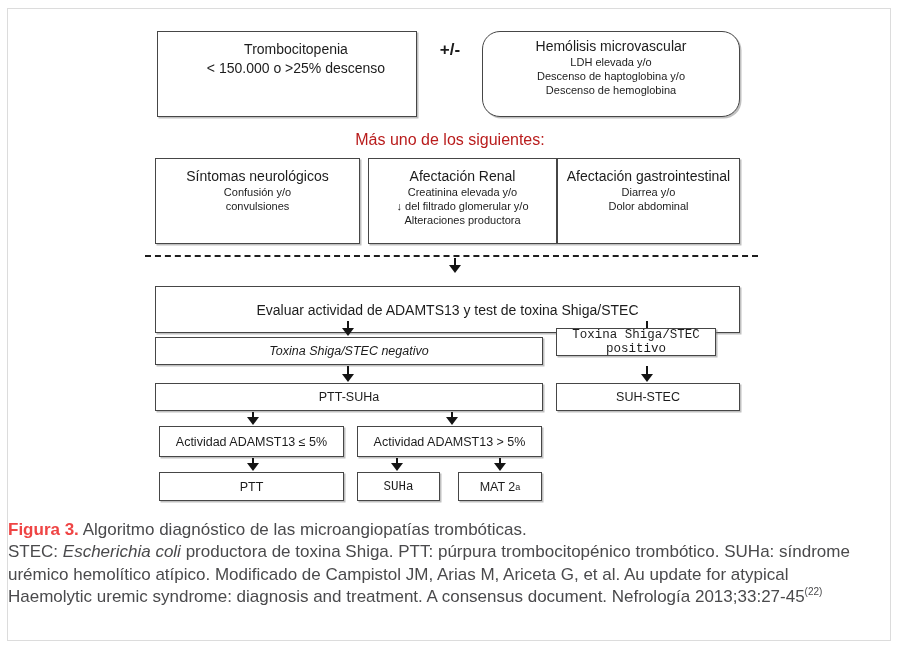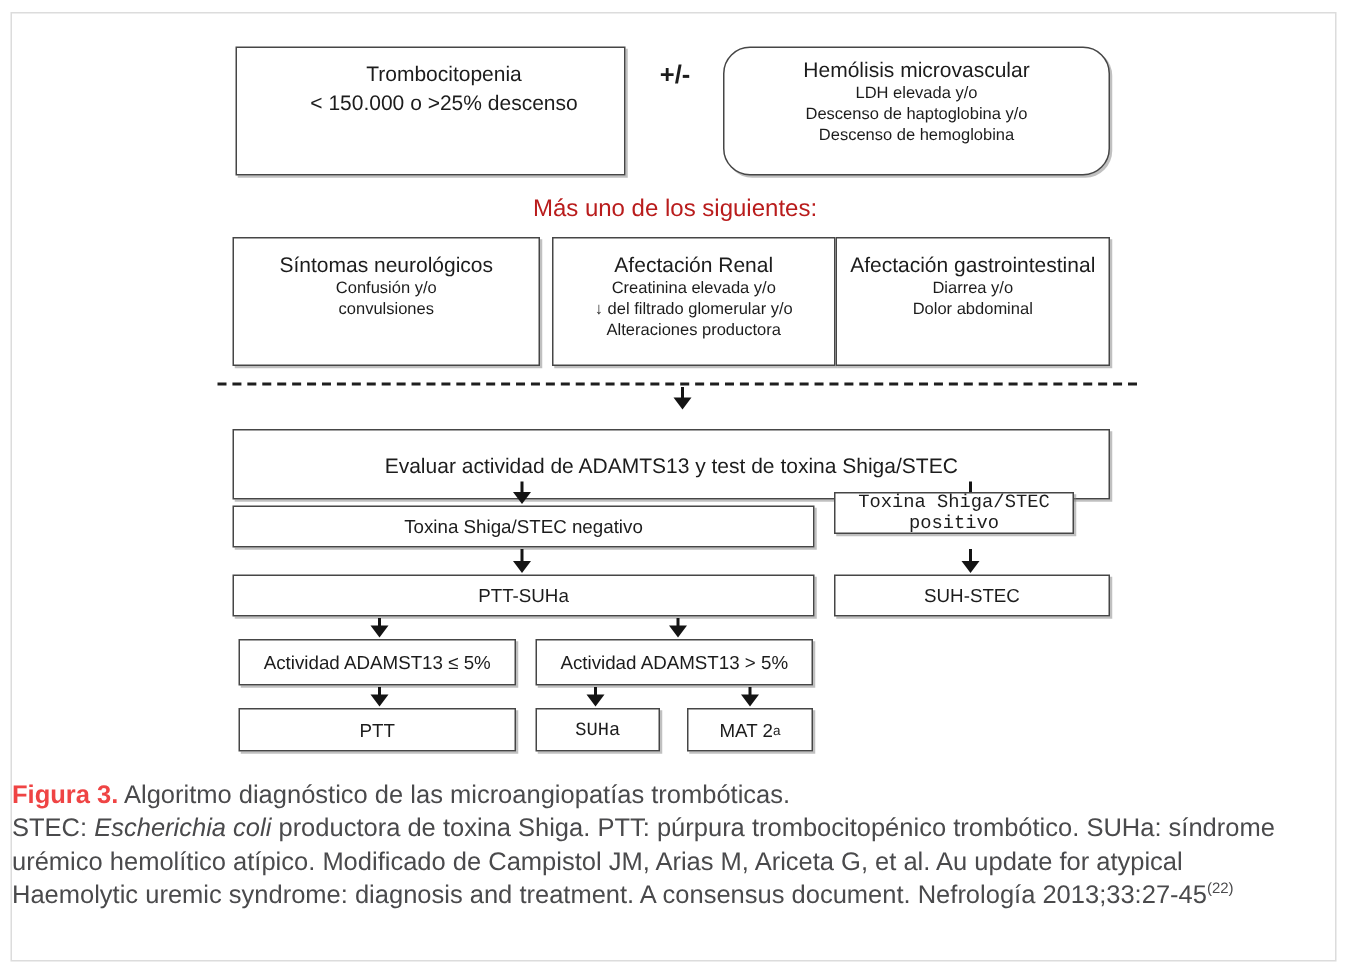--- a/index.html
+++ b/index.html
@@ -101,21 +101,21 @@
   </div>
 
   <div class="dashed"></div>
   <div class="arrow" style="left:449px; top:258px; height:15px;"></div>
 
   <div class="fbox center" style="left:155px; top:273px; width:585px; height:47px; font-size:14px;margin-top:13px;">Evaluar actividad de ADAMTS13 y test de toxina Shiga/STEC</div>
 
   <div class="arrow" style="left:342px; top:321px; height:15px;"></div>
   <div class="arrow" style="left:641px; top:321px; height:15px;"></div>
 
-  <div class="fbox center small-label" style="left:155px; top:337px; width:388px; height:28px;">Toxina Shiga/STEC negativo</div>
+  <div class="fbox center small-label" style="left:155px; top:337px; width:388px; height:28px;font-style:italic;">Toxina Shiga/STEC negativo</div>
   <div class="fbox center small-label" style="left:556px; top:328px; width:160px; height:28px;font-family:Liberation Mono, monospace;">Toxina Shiga/STEC positivo</div>
 
   <div class="arrow" style="left:342px; top:366px; height:16px;"></div>
   <div class="arrow" style="left:641px; top:366px; height:16px;"></div>
 
   <div class="fbox center small-label" style="left:155px; top:383px; width:388px; height:28px;">PTT-SUHa</div>
   <div class="fbox center small-label" style="left:556px; top:383px; width:184px; height:28px;">SUH-STEC</div>
 
   <div class="arrow" style="left:247px; top:412px; height:13px;"></div>
   <div class="arrow" style="left:446px; top:412px; height:13px;"></div>

